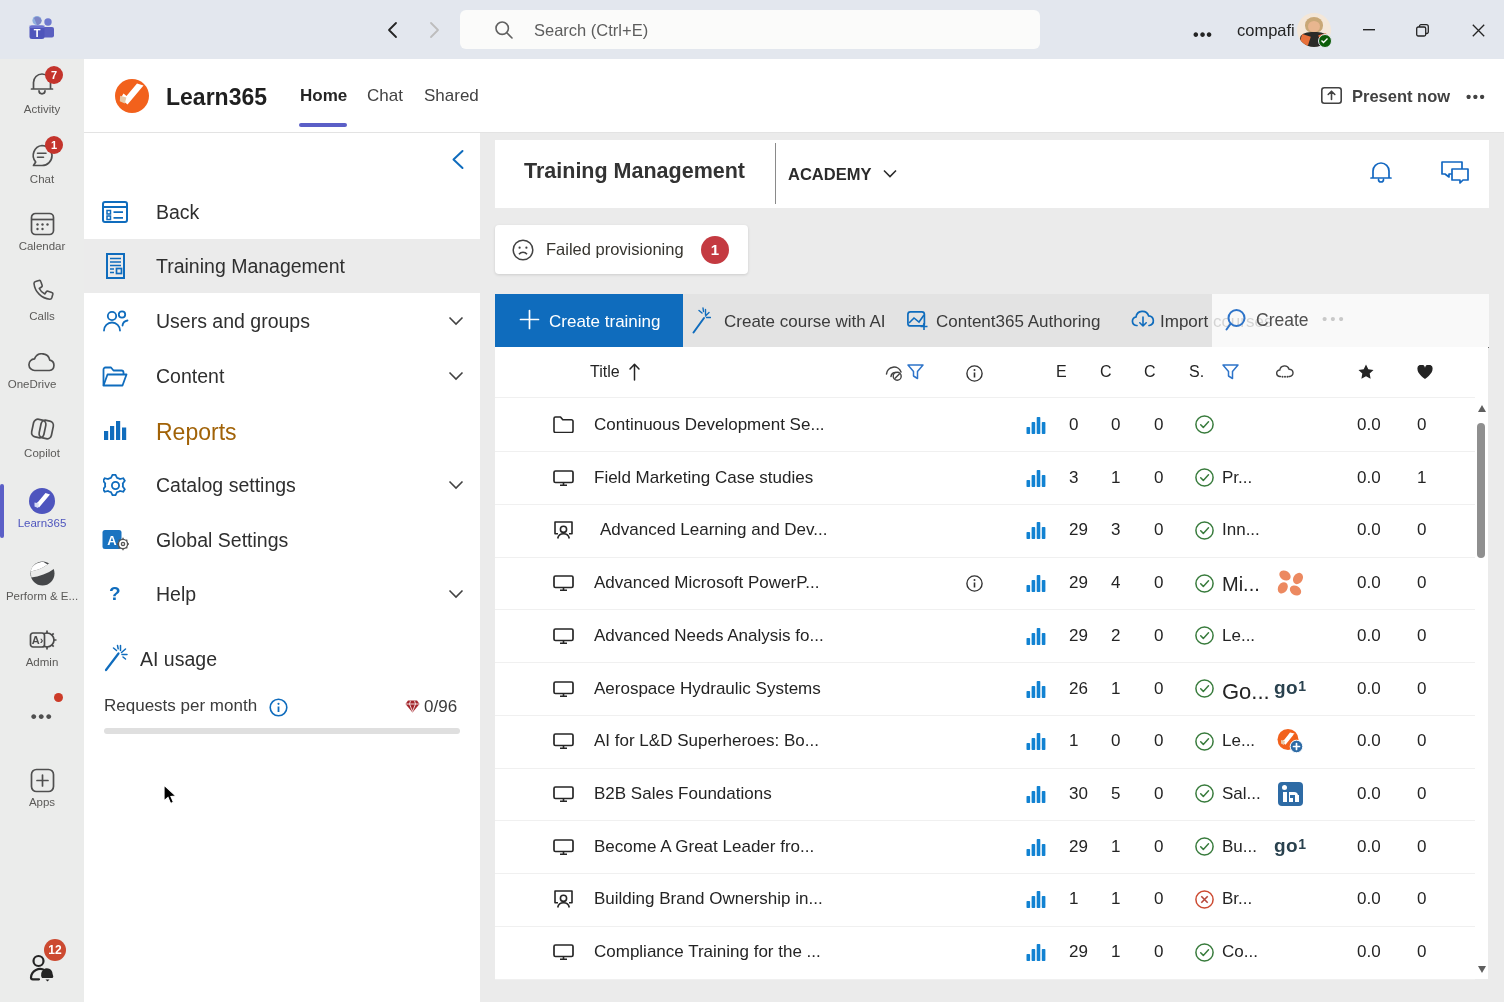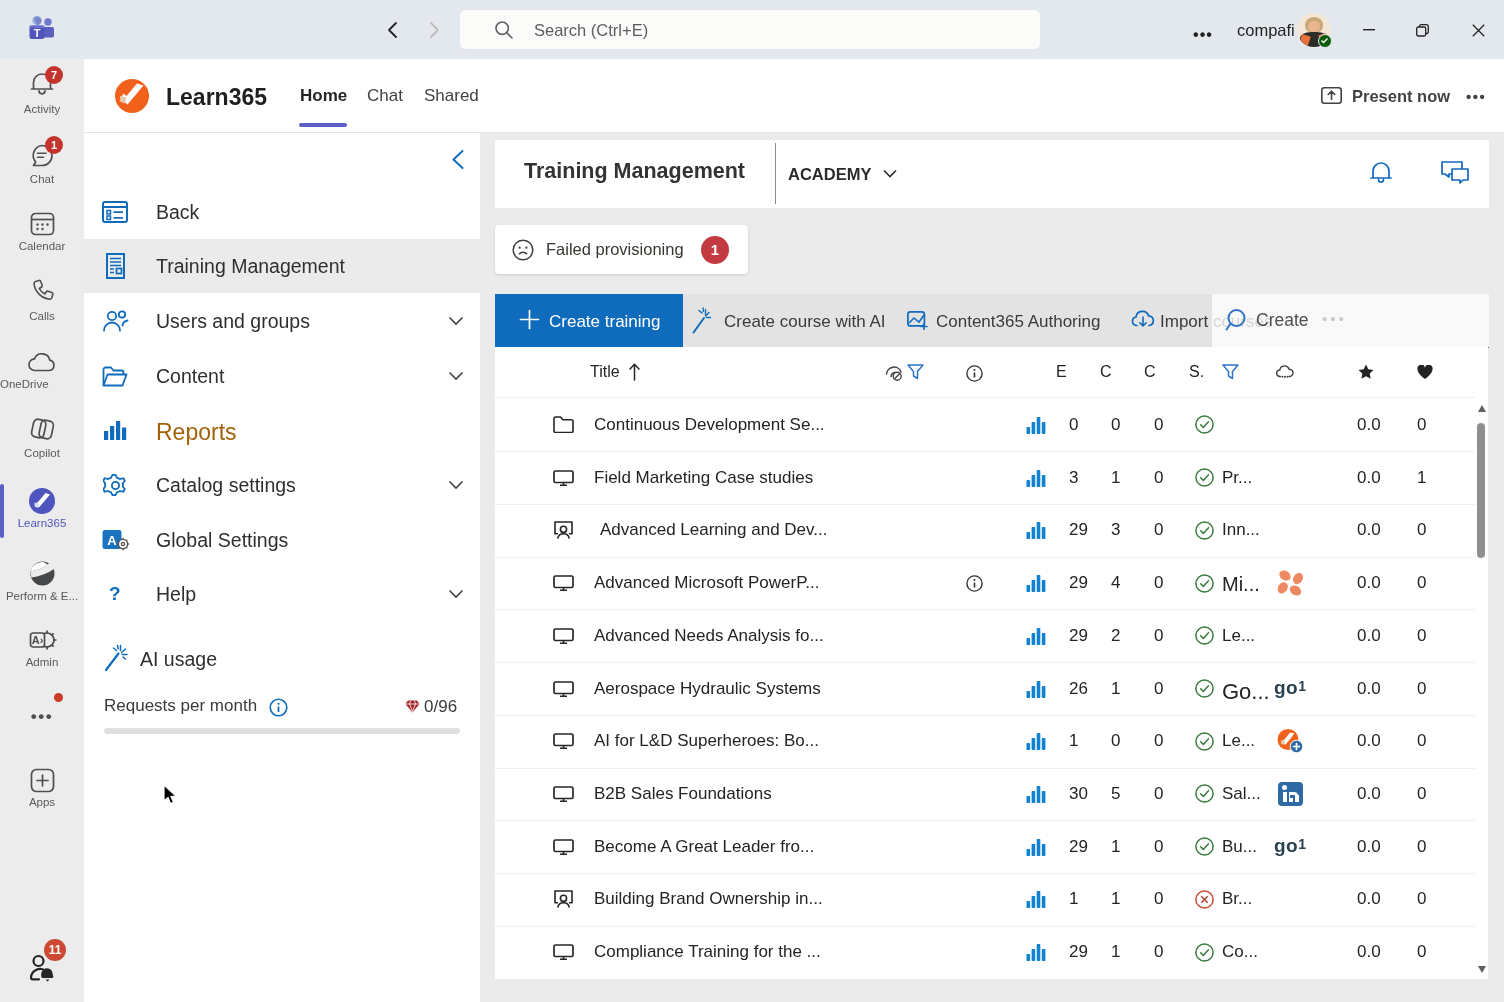--- a/index.html
+++ b/index.html
@@ -122,21 +122,21 @@
       <svg width="24" height="24" viewBox="0 0 24 24">
         <path d="M5.5 2.5 l3.5 -1 a1.5 1.5 0 0 1 1.8 1 l1.3 3.8 a1.5 1.5 0 0 1 -0.6 1.7 l-2.2 1.5 a12 12 0 0 0 5.5 5.5 l1.5 -2.2 a1.5 1.5 0 0 1 1.7 -0.6 l3.8 1.3 a1.5 1.5 0 0 1 1 1.8 l-1 3.5 a2 2 0 0 1 -2 1.4 A17.5 17.5 0 0 1 4 4.5 a2 2 0 0 1 1.5 -2 z" stroke="#4f4f4f" stroke-width="1.6" fill="none" stroke-linejoin="round"></path>
       </svg>
     </div>
 <div class="abs" style="left:0; top:310px; width:84px; text-align:center; font-size:11.5px; color:#5b5a58; white-space:nowrap;">Calls</div>
 <div class="abs" style="left:28px; top:353px;">
       <svg width="28" height="19" viewBox="0 0 28 19">
         <path d="M7 17.5 a5.8 5.8 0 0 1 -0.5 -11.6 A8 8 0 0 1 21.8 7.1 A5.3 5.3 0 0 1 21.5 17.5 Z" stroke="#4f4f4f" stroke-width="1.7" fill="none" stroke-linejoin="round"></path>
       </svg>
     </div>
-<div class="abs" style="left:0; top:378px; width:64px; text-align:left; font-size:11.5px; color:#5b5a58; white-space:nowrap;">OneDrive</div>
+<div class="abs" style="left:0; top:378px; width:64px; text-align:center; font-size:11.5px; color:#5b5a58; white-space:nowrap;">OneDrive</div>
 <div class="abs" style="left:29px; top:417px;">
       <svg width="26" height="24" viewBox="0 0 26 24">
         <rect x="3.5" y="2.5" width="12.5" height="18" rx="4.5" stroke="#4f4f4f" stroke-width="1.7" fill="none" transform="rotate(12 9.75 11.5)"></rect>
         <rect x="11" y="3.5" width="12.5" height="18" rx="4.5" stroke="#4f4f4f" stroke-width="1.7" fill="none" transform="rotate(12 17.25 12.5)"></rect>
       </svg>
     </div>
 <div class="abs" style="left:0; top:447px; width:84px; text-align:center; font-size:11.5px; color:#5b5a58; white-space:nowrap;">Copilot</div>
 <div class="abs" style="left:28px; top:487px;">
       <svg width="28" height="28" viewBox="0 0 28 28">
         <circle cx="14" cy="14" r="13" fill="#4e55be"></circle>
@@ -174,21 +174,21 @@
     </div>
 <div class="abs" style="left:0; top:796px; width:84px; text-align:center; font-size:11.5px; color:#5b5a58; white-space:nowrap;">Apps</div>
 <div class="abs" style="left:29px; top:954px;">
       <svg width="27" height="28" viewBox="0 0 27 28">
         <circle cx="9.5" cy="7" r="5" stroke="#242424" stroke-width="2.2" fill="none"></circle>
         <path d="M16 16.5 a9 9 0 0 0 -14 7 a1.8 1.8 0 0 0 1.8 1.8 H10" stroke="#242424" stroke-width="2.2" fill="none" stroke-linecap="round"></path>
         <path d="M13 24 a7 7 0 0 1 1.5 -8.5 a5.5 5.5 0 0 1 9 4 l0.8 3 a1.5 1.5 0 0 1 -1.5 1.5 H13 z" fill="#242424"></path>
         <path d="M16.5 25.5 l2 2 l2 -2 z" fill="#242424"></path>
       </svg>
     </div>
-<div class="abs" style="left:44px; top:939px; width:22px; height:22px; border-radius:50%; background:#cc4a31; color:#fff; font-size:12px; font-weight:bold; text-align:center; line-height:22px;">11</div>
+<div class="abs" style="left:44px; top:939px; width:22px; height:22px; border-radius:50%; background:#cc4a31; color:#fff; font-size:12px; font-weight:bold; text-align:center; line-height:22px;">12</div>
 </div>
 
 <div class="abs" id="appheader"></div>
 
 <div class="abs" style="left:115px; top:79px;">
 <svg width="34" height="34" viewBox="0 0 34 34">
   <circle cx="17" cy="17" r="17" fill="#f2611c"></circle>
   <path d="M5.5 19.5 L12.5 25.5 L28.5 6.5 L22 4.5 L11.5 17 L8.5 14.5 Z" fill="#fff"></path>
   <path d="M5.2 16.8 l6.2 1.6 l-1.6 6.2 l-5 -2.4 z" fill="#e8c9a8"></path>
 </svg>

